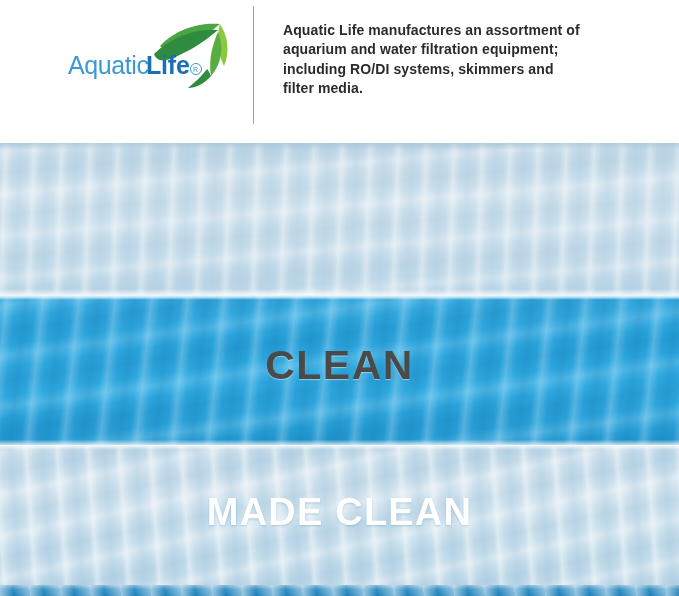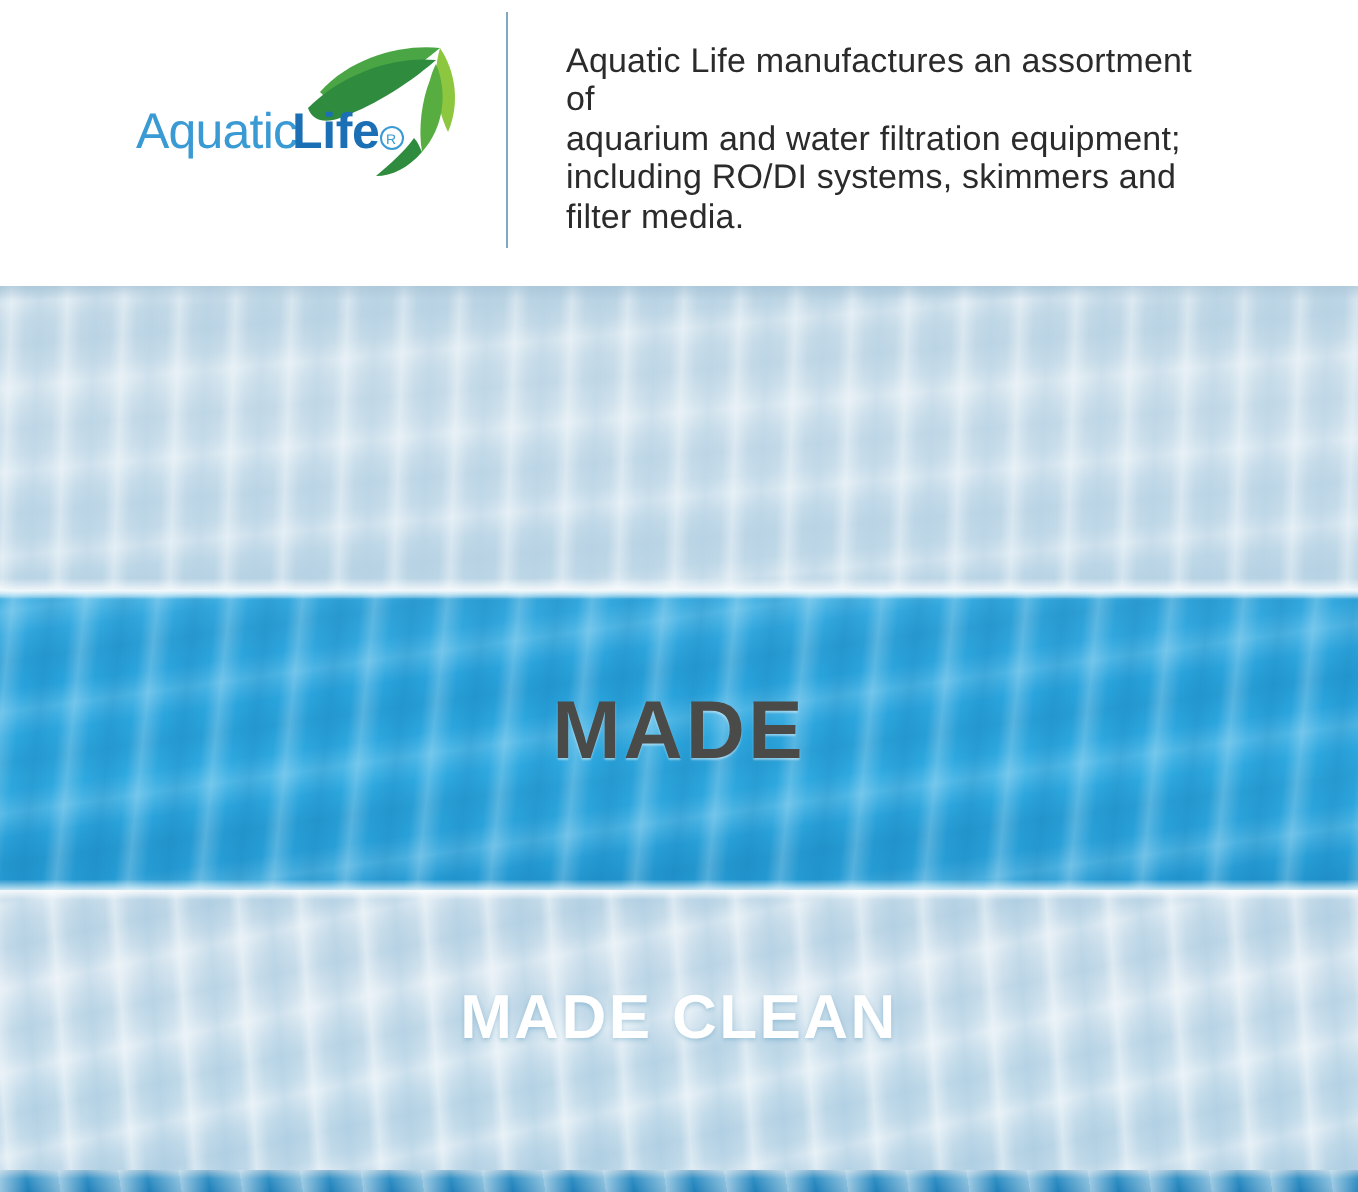--- a/index.html
+++ b/index.html
@@ -49,25 +49,26 @@
     height: 118px;
     background: #7fa8c4;
   }
 
   .blurb {
     position: absolute;
     left: 283px;
     top: 21px;
     width: 320px;
     font-family: "Liberation Sans", sans-serif;
-    font-size: 17px;
+    font-size: 14px;
     line-height: 19.4px;
     color: #2b2b2b;
     letter-spacing: 0.1px;
     white-space: pre-line;
+    font-weight: bold;
   }
 
   
   .hero {
     position: absolute;
     left: 0;
     top: 143px;
     width: 679px;
     height: 453px;
     overflow: hidden;
@@ -194,21 +195,21 @@
 
   .word-water {
     top: 199px;
     font-size: 41px;
     color: #4a4a48;
     text-shadow: 0 1px 1px rgba(255,255,255,0.45);
   }
 
   .word-made-clean {
     top: 348px;
-    font-size: 31px;
+    font-size: 38px;
     color: #ffffff;
     letter-spacing: 1.2px;
     text-shadow: 0 1px 2px rgba(20,110,160,0.25);
   }
 </style>
 </head>
 <body>
 
 <div id="page">
 
@@ -242,19 +243,19 @@
 
   <div class="hero">
 
     <div class="band band-top"></div>
     <div class="band band-mid"></div>
     <div class="band band-bot"></div>
 
     <div class="seam seam-1"></div>
     <div class="seam seam-2"></div>
 
-    <div class="hero-word word-water">MADE</div>
+    <div class="hero-word word-water">CLEAN</div>
 
     <div class="hero-word word-made-clean">MADE CLEAN</div>
 
   </div>
 
 </div>
 
 </body></html>

